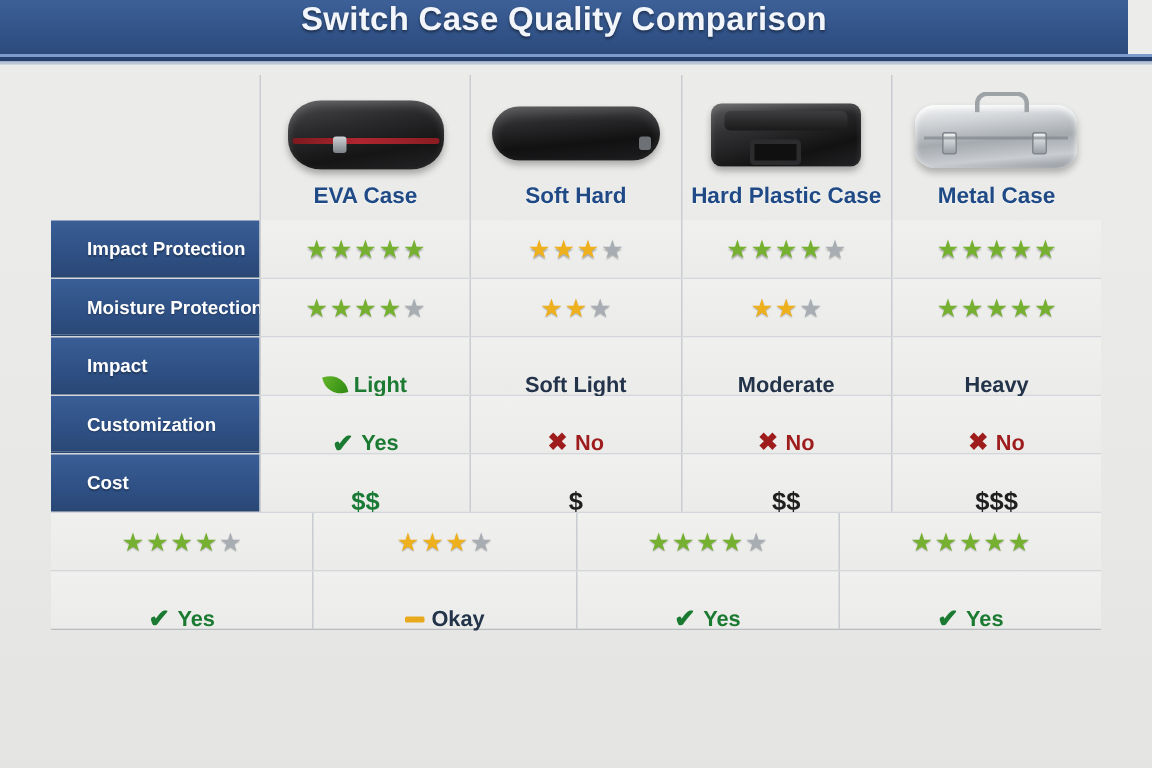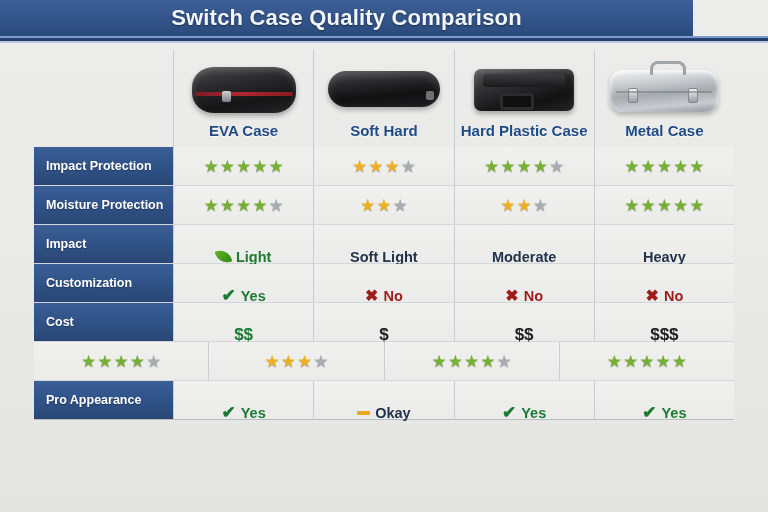--- a/index.html
+++ b/index.html
@@ -12,26 +12,26 @@
     overflow: hidden;
     font-family: "Liberation Sans", sans-serif;
     background: linear-gradient(180deg, #ececeb 0%, #e9e9e8 55%, #e4e4e3 100%);
     position: relative;
   }
 
   
   #title-bar {
     position: absolute;
     left: 0; top: 0;
-    width: 693px;
+    width: 752px;
     height: 36px;
     background: linear-gradient(180deg, #3b5f95 0%, #2f5governmental 0%, #315186 50%, #2d4c7e 100%);
     background: linear-gradient(180deg, #3d6098 0%, #34568c 45%, #2c4b7c 100%);
     display: flex;
-    align-items: center;
+    align-items: flex-start;
     justify-content: center;
   }
   #title-text {
     color: #f2f5fa;
     font-size: 22px;
     font-weight: bold;
     letter-spacing: 0.2px;
     text-shadow: 0 1px 2px rgba(0,0,0,0.45);
     white-space: nowrap;
   }
@@ -209,21 +209,21 @@
 
   .row-label {
     width: 139px;
     flex: 0 0 139px;
     background: linear-gradient(180deg, #3a5e96 0%, #2f5186 55%, #2a4876 100%);
     color: #ffffff;
     font-size: 12.5px;
     font-weight: bold;
     display: flex;
     align-items: center;
-    padding-left: 12px;
+    padding-left: 24px;
     box-sizing: border-box;
     border-bottom: 1px solid #27456f;
     text-shadow: 0 1px 1px rgba(0,0,0,0.3);
     white-space: nowrap;
   }
   .value-cell {
     flex: 1 1 0;
     border-left: 1px solid #c9ccd0;
     display: flex;
     align-items: center;
@@ -517,21 +517,20 @@
           <div class="stars">
             <span class="star green">★</span>
             <span class="star green">★</span>
             <span class="star green">★</span>
             <span class="star green">★</span>
             <span class="star green">★</span>
           </div>
         </div>
       </div>
       <div class="data-row">
-        <div class="row-label">Pro Appearance</div>
         <div class="value-cell">
           <div class="text-value">
             <span class="icon-check">✔</span>
             <span class="label-yes">Yes</span>
           </div>
         </div>
         <div class="value-cell">
           <div class="text-value">
             <span class="icon-dash"></span>
             <span class="label-okay">Okay</span>

